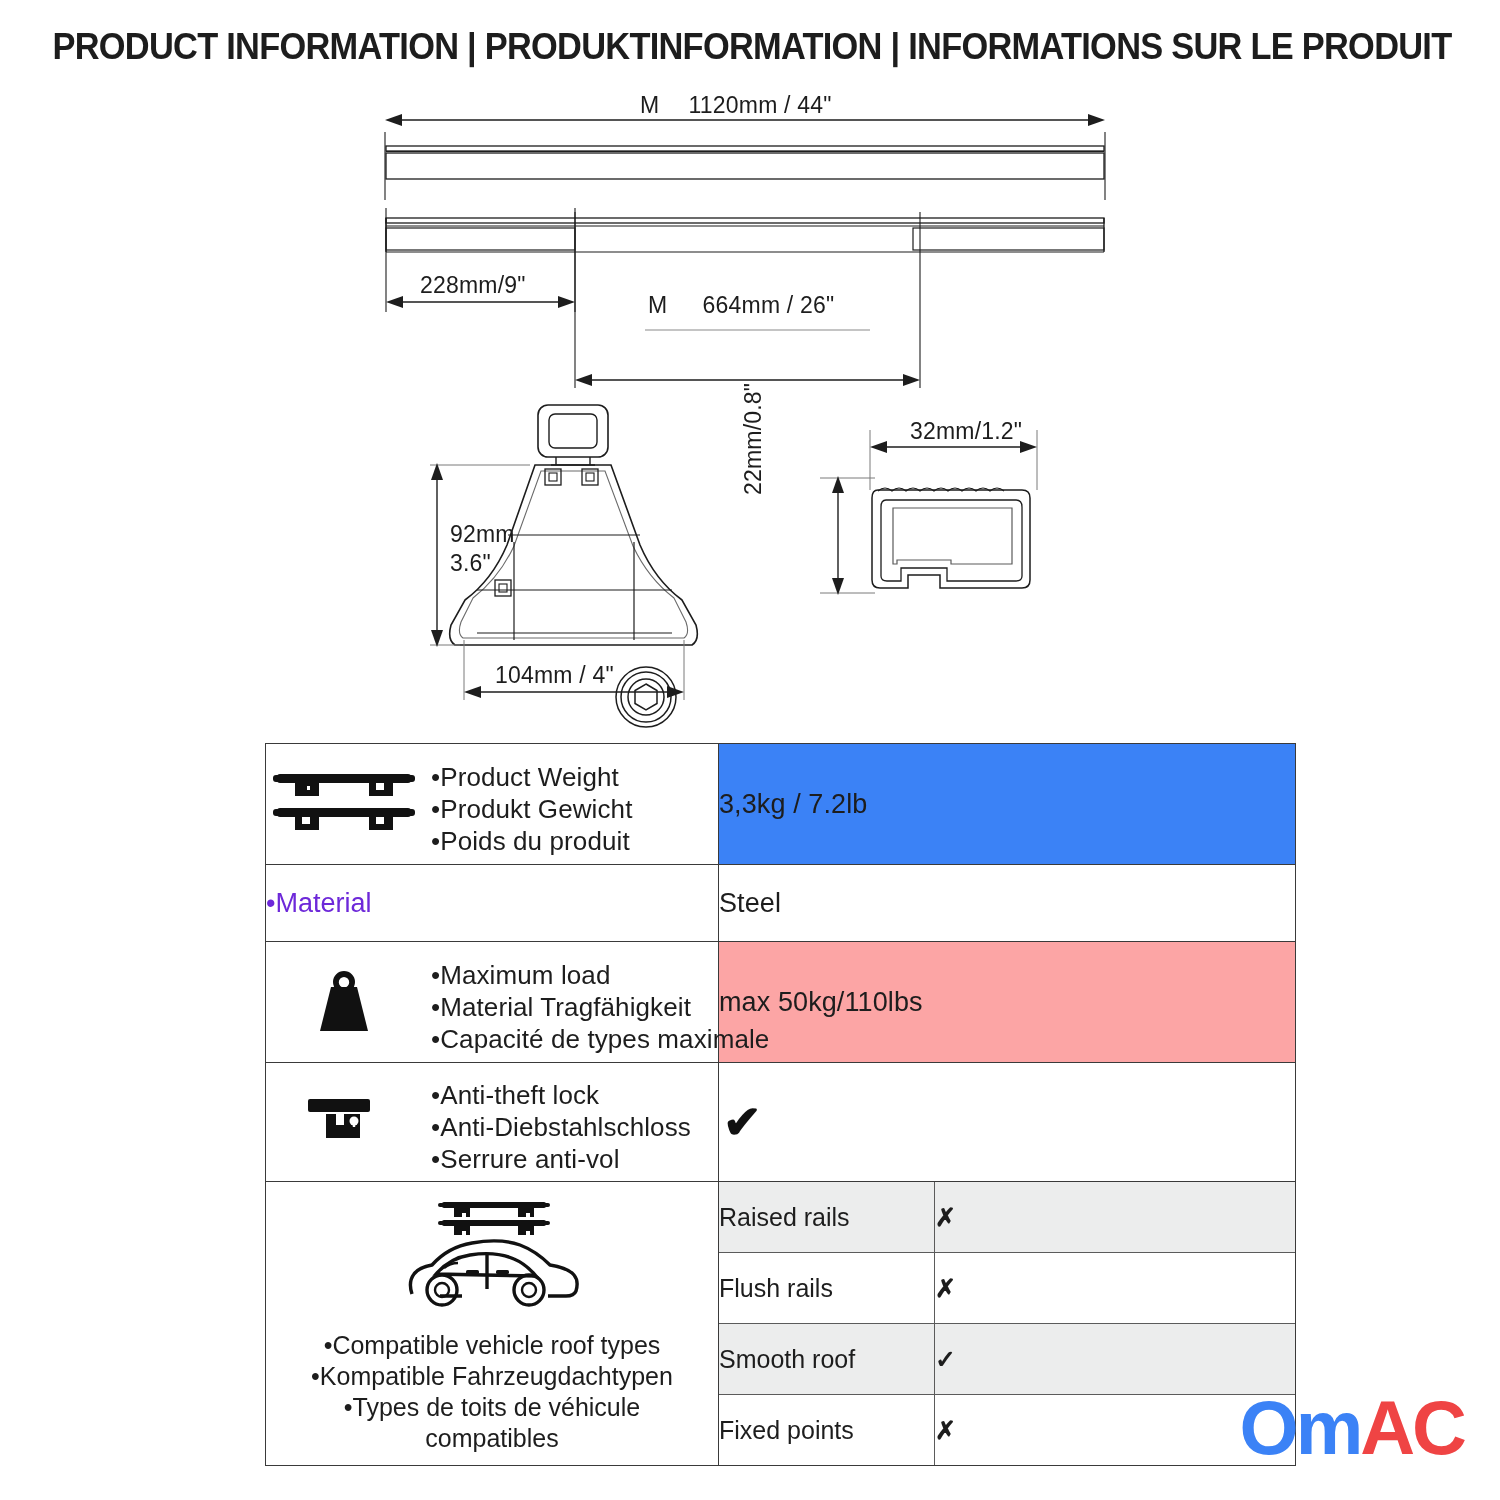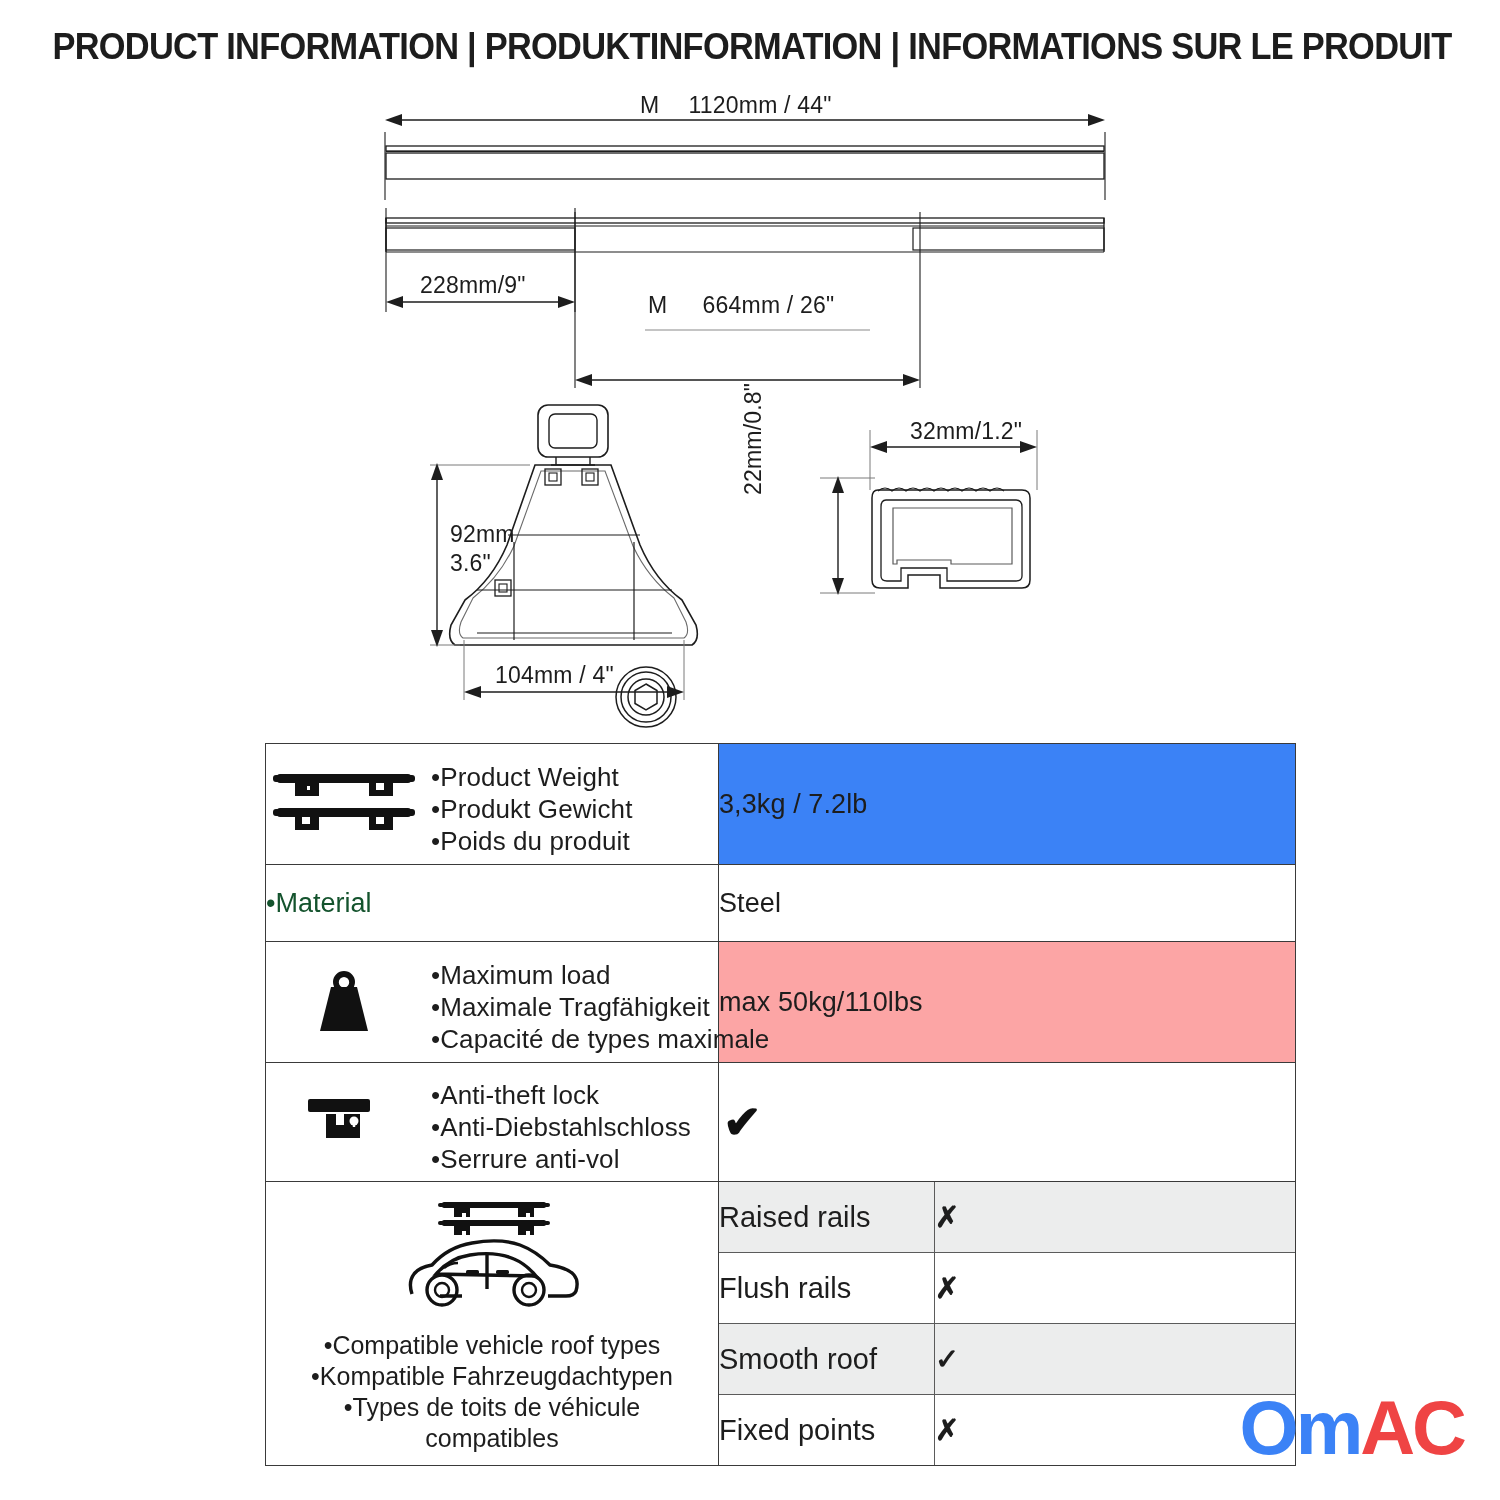--- a/index.html
+++ b/index.html
@@ -96,21 +96,21 @@
     line-height: 1.22;
     color: #1d1d1d;
     letter-spacing: 0.1px;
     margin-top: 12px;
   }
   .label-lines div { white-space: nowrap; }
 
   .material-label {
     padding: 22px 6px 22px 36px;
     font-size: 27px;
-    color: #14532d;
+    color: #6d28d9;
   }
 
   .check-mark {
     font-size: 46px;
     line-height: 1;
     font-weight: 700;
     color: #111;
     padding-left: 4px;
   }
 
@@ -118,21 +118,21 @@
   .subtable {
     width: 100%;
     border-collapse: collapse;
     table-layout: fixed;
   }
   .subtable td {
     border: 1.4px solid #5b5b5b;
     border-left: none;
     border-right: none;
     height: 70px;
-    font-size: 29px;
+    font-size: 25px;
     color: #1d1d1d;
   }
   .subtable tr:last-child td { border-bottom: none; }
   .subtable tr:first-child td { border-top: none; }
   .sub-name { width: 215px; padding-left: 20px; border-right: 1.4px solid #5b5b5b !important; }
   .sub-mark { padding-left: 16px; font-size: 27px; font-weight: 700; }
   .sub-shaded td { background: #eceded; }
 
   .roof-cell-left {
     padding: 14px 10px 14px 18px;
@@ -376,21 +376,21 @@
             <svg width="74" height="74" viewBox="0 0 74 74">
               <g fill="#111111">
                 <path d="M37 6 a11 11 0 0 0 -11 11 a11 11 0 0 0 4 8.5 h14 a11 11 0 0 0 4 -8.5 a11 11 0 0 0 -11 -11 z
                          M37 12 a5.2 5.2 0 0 1 5.2 5.2 a5.2 5.2 0 0 1 -5.2 5.2 a5.2 5.2 0 0 1 -5.2 -5.2 a5.2 5.2 0 0 1 5.2 -5.2 z" fill-rule="evenodd"></path>
                 <path d="M24 22 h26 l11 44 h-48 z"></path>
               </g>
             </svg>
           </div>
           <div class="label-lines">
             <div>•Maximum load</div>
-            <div>•Maximale Tragfähigkeit</div>
+            <div>•Material Tragfähigkeit</div>
             <div>•Capacité de types maximale</div>
           </div>
         </div>
       </td>
       <td class="cell-value" style="background:#fca5a5; height:120px;">max 50kg/110lbs</td>
     </tr>
 
     <tr>
       <td class="cell-label">
         <div class="label-flex">

